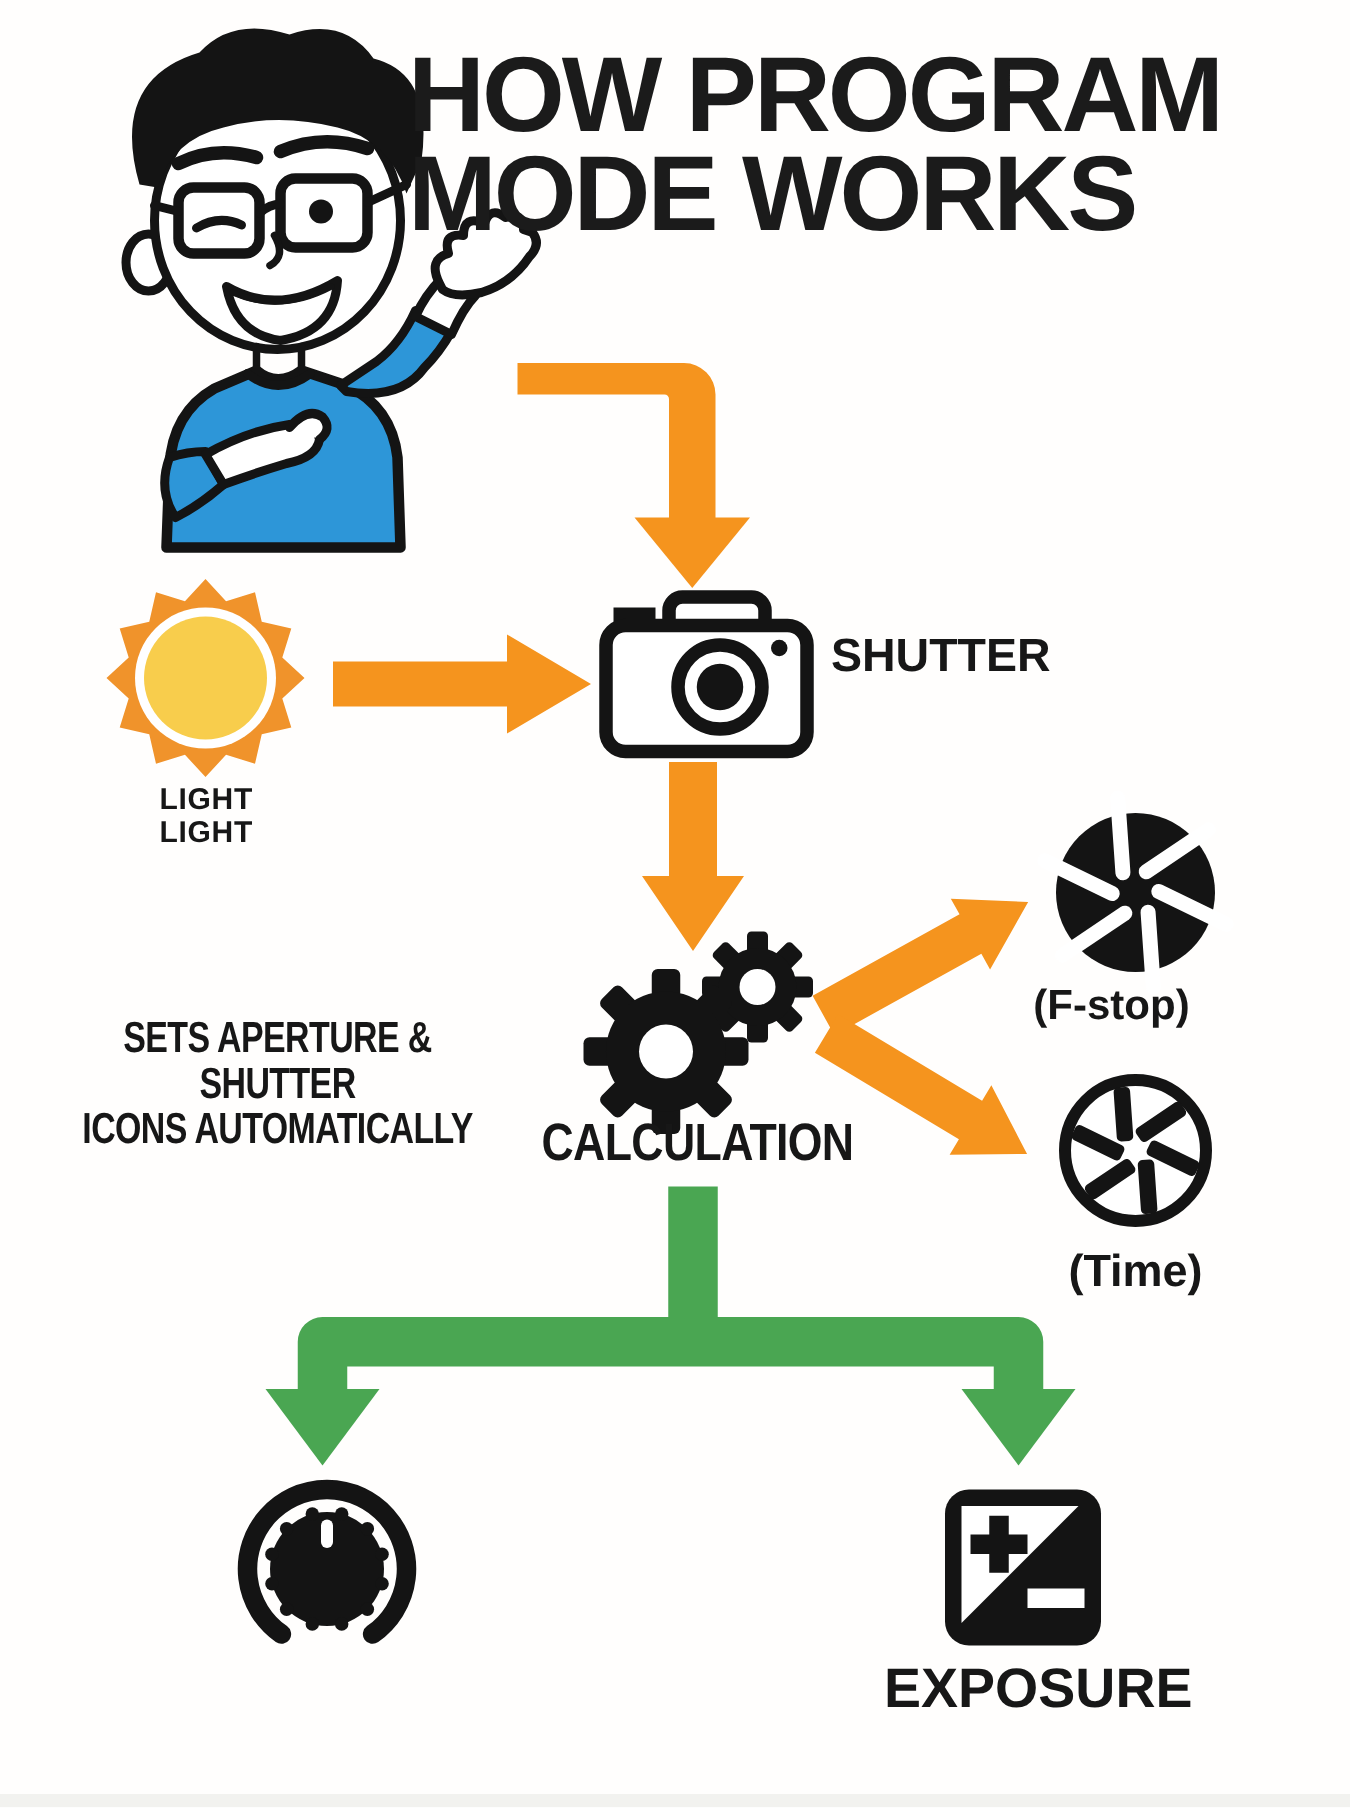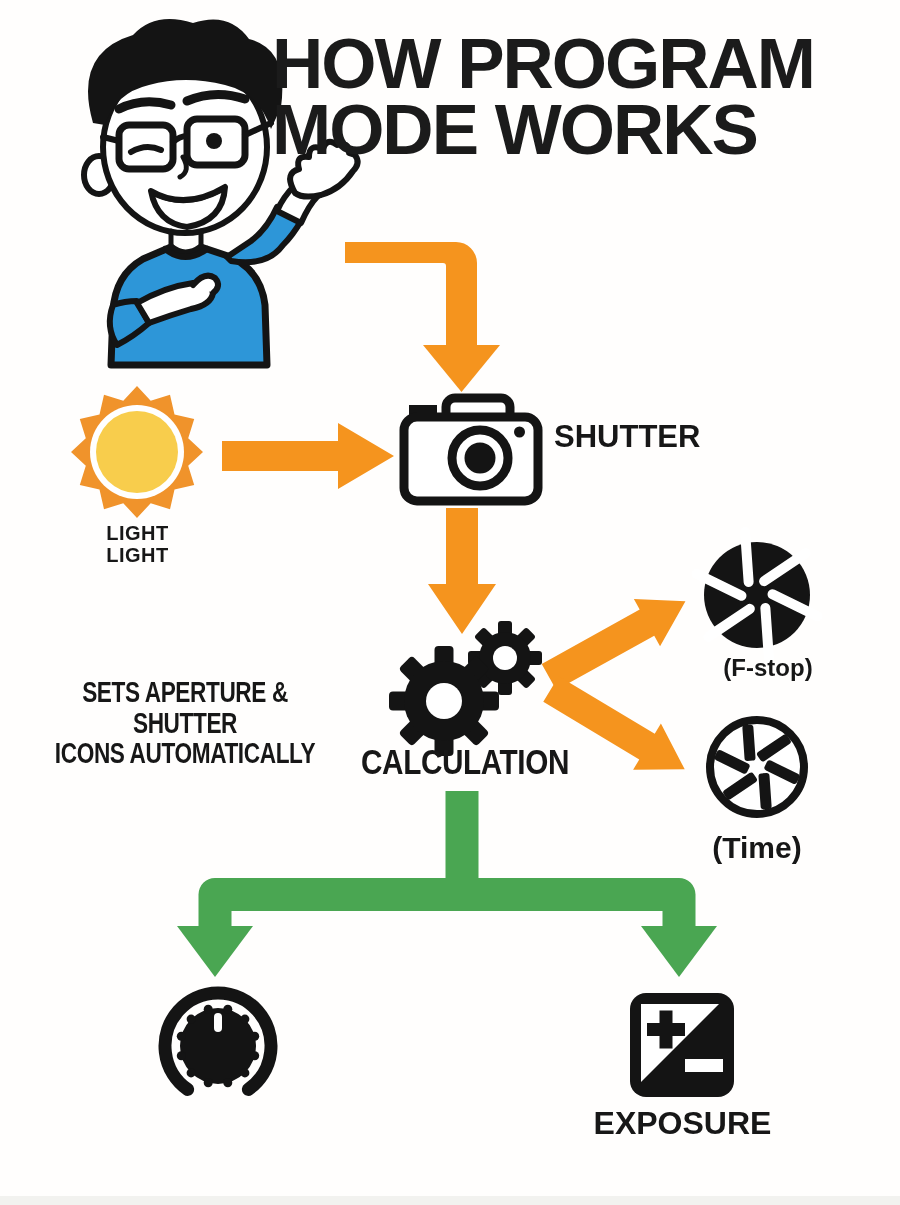--- a/index.html
+++ b/index.html
@@ -8,24 +8,24 @@
   #art{position:absolute;left:0;top:0;}
   .lbl{position:absolute;color:#171717;font-weight:800;text-align:center;line-height:1.1;}
   .title{left:272px;top:31px;width:640px;font-size:71px;line-height:.93;letter-spacing:-2px;
          color:#1b1b1b;text-align:left;font-weight:800;}
   .light{left:35px;top:522px;width:205px;font-size:20px;letter-spacing:.5px;}
   .cam{left:554px;top:420px;width:220px;font-size:31px;text-align:left;line-height:1.12;}
   .note{left:10px;top:677px;width:350px;font-size:29px;line-height:1.06;letter-spacing:-.5px;
         transform:scaleX(.78);transform-origin:50% 50%;}
   .calc{left:340px;top:743px;width:250px;font-size:35px;letter-spacing:-.5px;
         transform:scaleX(.85);transform-origin:50% 50%;}
-  .fstop{left:678px;top:655px;width:180px;font-size:24px;}
+  .fstop{left:651px;top:655px;width:180px;font-size:28px;}
   .time{left:667px;top:831px;width:180px;font-size:30px;}
   .pshift{left:110px;top:1106px;width:215px;font-size:32px;}
-  .ecomp{left:570px;top:1106px;width:225px;font-size:32px;}
+  .ecomp{left:570px;top:1106px;width:225px;font-size:37px;text-align:right;}
   .bottomfade{position:absolute;left:0;bottom:0;width:900px;height:9px;background:#ebebe8;opacity:.65;}
 </style>
 </head>
 <body>
 
 <div id="stage">
 
   <svg id="art" width="900" height="1205" viewBox="0 0 900 1205">
 
     <g transform="translate(15,5)" stroke-linecap="round" stroke-linejoin="round">

